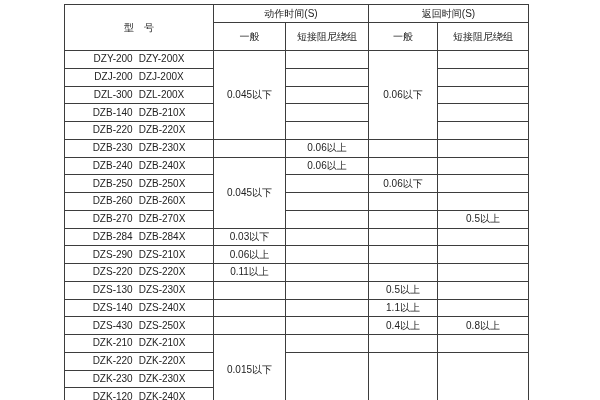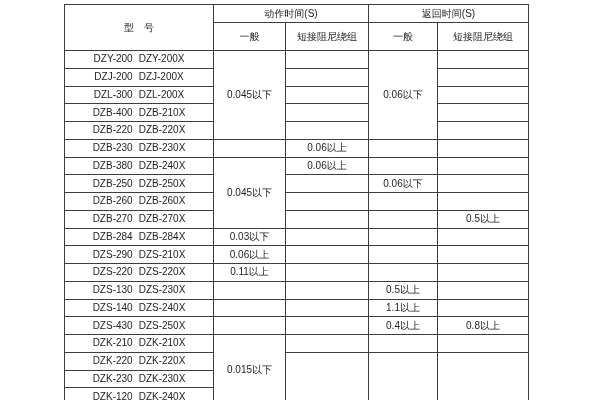--- a/index.html
+++ b/index.html
@@ -79,21 +79,21 @@
               <span>DZL-300</span>
               <span>DZL-200X</span>
             </div>
           </td>
           <td class="value-cell"></td>
           <td class="value-cell"></td>
         </tr>
         <tr>
           <td class="model-cell">
             <div class="model-inner">
-              <span>DZB-400</span>
+              <span>DZB-140</span>
               <span>DZB-210X</span>
             </div>
           </td>
           <td class="value-cell"></td>
           <td class="value-cell"></td>
         </tr>
         <tr>
           <td class="model-cell">
             <div class="model-inner">
               <span>DZB-220</span>
@@ -111,21 +111,21 @@
             </div>
           </td>
           <td class="value-cell"></td>
           <td class="value-cell">0.06以上</td>
           <td class="value-cell"></td>
           <td class="value-cell"></td>
         </tr>
         <tr>
           <td class="model-cell">
             <div class="model-inner">
-              <span>DZB-380</span>
+              <span>DZB-240</span>
               <span>DZB-240X</span>
             </div>
           </td>
           <td class="value-cell" rowspan="4">0.045以下</td>
           <td class="value-cell">0.06以上</td>
           <td class="value-cell"></td>
           <td class="value-cell"></td>
         </tr>
         <tr>
           <td class="model-cell">

